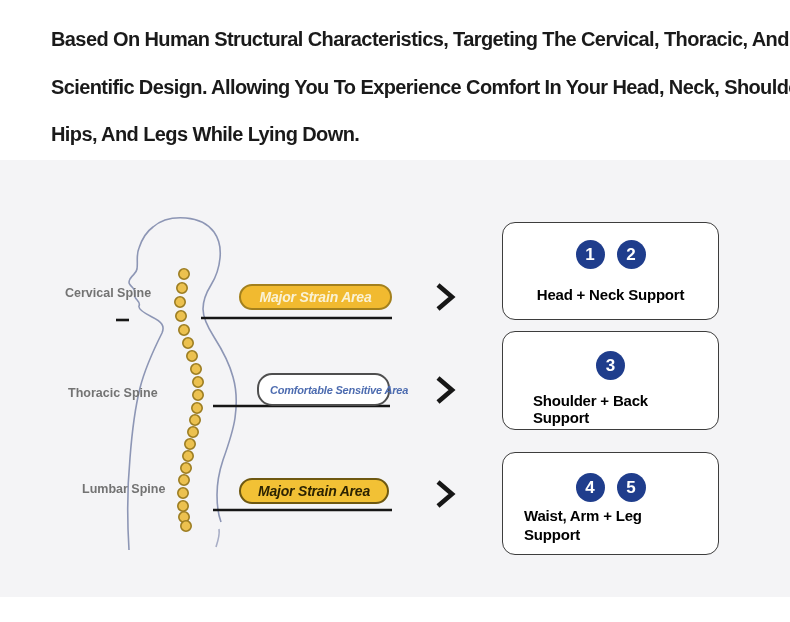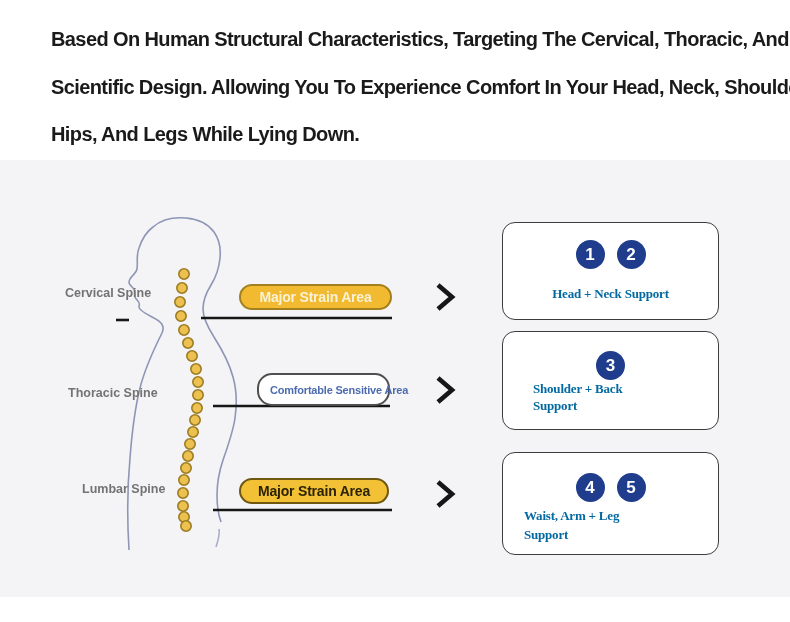--- a/index.html
+++ b/index.html
@@ -30,20 +30,21 @@
     position:absolute; font-size:12.5px; font-weight:700; color:#737373; white-space:nowrap;
   }
   .lbl-cervical { left:65px; top:286px; }
   .lbl-thoracic { left:68px; top:350px;margin-top:36px; }
   .lbl-lumbar   { left:70px; top:482px;padding-left:12px; }
   
   .pill {
     position:absolute; box-sizing:border-box; display:flex; align-items:center;
     justify-content:center; border-radius:15px; font-weight:700; white-space:nowrap;
     letter-spacing:-0.2px;
+    font-style:italic;
   }
   .pill-strain-top {
     left:239px; top:284px; width:153px; height:26px;
     background:var(--strain-fill,#f1ba30); border:2px solid var(--strain-border,#a3801d);
     color:var(--strain-text-light,#faf2d5); font-size:14px;
   }
   .pill-comfort {
     left:257px; top:373px; width:133px; height:33px;
     background:#ffffff; border:2px solid var(--comfort-border,#4f4f4f);
     color:var(--comfort-text,#4d6cb0); font-size:11px;
@@ -65,23 +66,23 @@
   .nums { display:flex; justify-content:center; gap:12px; }
   .card-1 .nums { margin-top:17px; }
   .card-2 .nums { margin-top:19px; }
   .card-3 .nums { margin-top:20px; }
   .num {
     width:29px; height:29px; border-radius:50%;
     background:var(--badge-fill,#1f3d8c); color:#ffffff;
     font-weight:700; font-size:17px;
     display:flex; align-items:center; justify-content:center;
   }
-  .card-label { font-weight:700; font-size:13px; color:#0369a1; letter-spacing:-0.2px;font-family:Liberation Serif, serif; }
+  .card-label { font-weight:700; font-size:15px; color:#000000; letter-spacing:-0.2px; }
   .card-label.center { text-align:center; margin-top:17px; }
-  .card-2 .card-label.left { padding-left:30px; line-height:17px; }
+  .card-2 .card-label.left { margin-top:12px; padding-left:30px; line-height:17px; }
   .card-3 .card-label.left { margin-top:4px;  padding-left:21px; line-height:19px; }
 </style>
 </head>
 <body>
 
 <div class="page">
 
   <div class="heading">
     <div class="h-line">Based On Human Structural Characteristics, Targeting The Cervical, Thoracic, And L</div>
     <div class="h-line">Scientific Design. Allowing You To Experience Comfort In Your Head, Neck, Shoulde</div>

